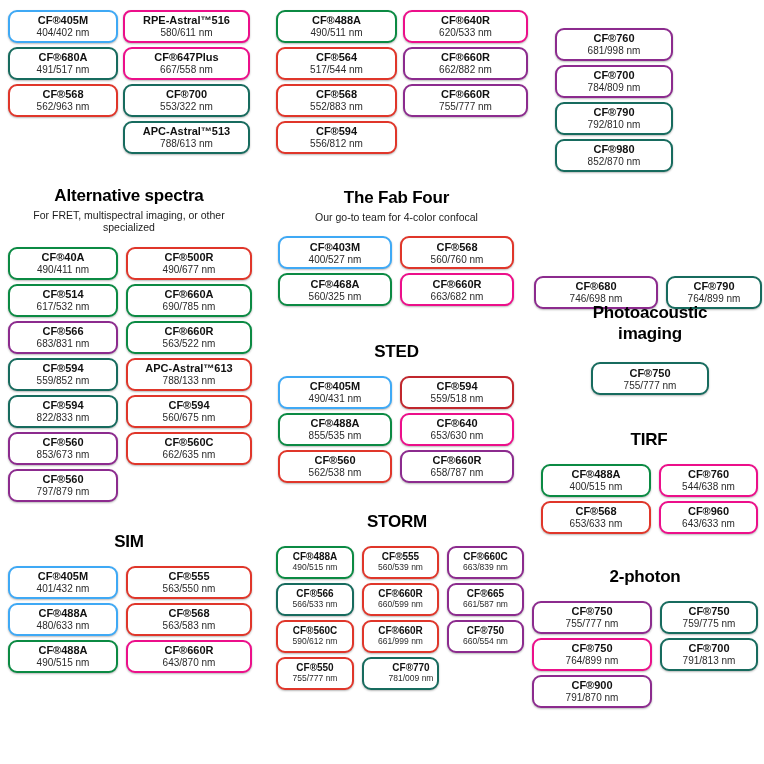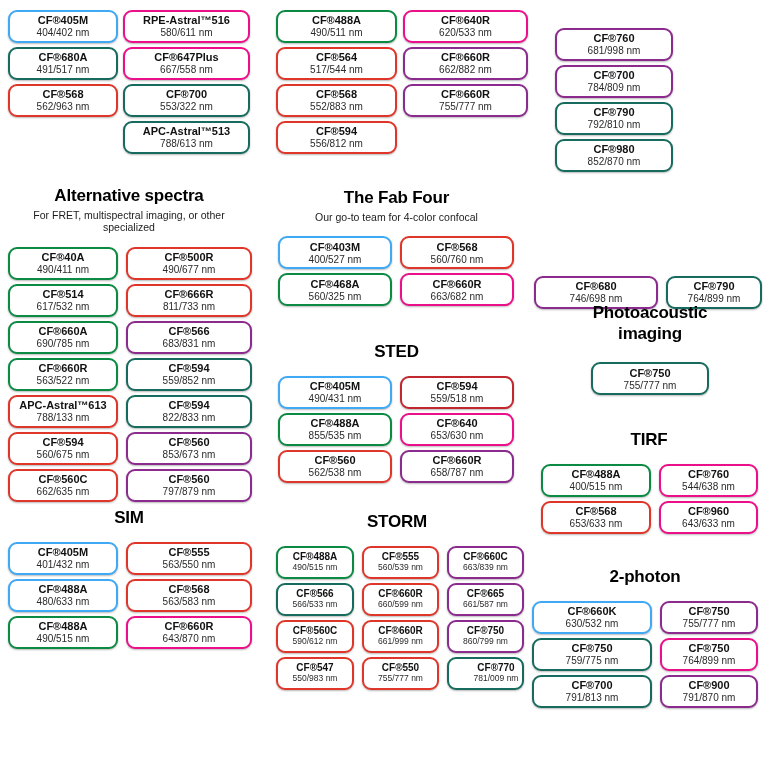--- a/index.html
+++ b/index.html
@@ -46,21 +46,21 @@
           <div class="pill-v">491/517 nm</div>
         </div>
         <div class="pill" style="border-color: rgb(224, 54, 42);">
           <div class="pill-l">CF®568</div>
           <div class="pill-v">562/963 nm</div>
         </div>
       </div>
     </div>
     <div class="section" style="left: 123px; top: 10px; width: 127px;">
       <div class="grid flush" style="grid-template-columns: 127px;">
-        <div class="pill" style="border-color: rgb(236, 15, 138);">
+        <div class="pill" style="border-color: rgb(236, 15, 138); border-radius: 8px;">
           <div class="pill-l">RPE-Astral™516</div>
           <div class="pill-v">580/611 nm</div>
         </div>
         <div class="pill" style="border-color: rgb(236, 15, 138);">
           <div class="pill-l">CF®647Plus</div>
           <div class="pill-v">667/558 nm</div>
         </div>
         <div class="pill" style="border-color: rgb(23, 107, 94);">
           <div class="pill-l">CF®700</div>
           <div class="pill-v">553/322 nm</div>
@@ -136,24 +136,20 @@
           <div class="pill-v">490/411 nm</div>
         </div>
         <div class="pill" style="border-color: rgb(224, 54, 42);">
           <div class="pill-l">CF®500R</div>
           <div class="pill-v">490/677 nm</div>
         </div>
         <div class="pill" style="border-color: rgb(11, 138, 67);">
           <div class="pill-l">CF®514</div>
           <div class="pill-v">617/532 nm</div>
         </div>
-        <div class="pill" style="border-color: rgb(224, 54, 42);">
-          <div class="pill-l">CF®666R</div>
-          <div class="pill-v">811/733 nm</div>
-        </div>
         <div class="pill" style="border-color: rgb(11, 138, 67);">
           <div class="pill-l">CF®660A</div>
           <div class="pill-v">690/785 nm</div>
         </div>
         <div class="pill" style="border-color: rgb(140, 43, 142);">
           <div class="pill-l">CF®566</div>
           <div class="pill-v">683/831 nm</div>
         </div>
         <div class="pill" style="border-color: rgb(11, 138, 67);">
           <div class="pill-l">CF®660R</div>
@@ -275,21 +271,21 @@
         <div class="pill" style="border-color: rgb(224, 54, 42);">
           <div class="pill-l">CF®568</div>
           <div class="pill-v">653/633 nm</div>
         </div>
         <div class="pill" style="border-color: rgb(236, 15, 138);">
           <div class="pill-l">CF®960</div>
           <div class="pill-v">643/633 nm</div>
         </div>
       </div>
     </div>
-    <div class="section" style="left: 8px; top: 508px; width: 242px;">
+    <div class="section" style="left: 8px; top: 532px; width: 242px;">
       <div class="sec-title">SIM</div>
       <div class="grid" style="grid-template-columns: 110px 126px;">
         <div class="pill" style="border-color: rgb(63, 169, 245);">
           <div class="pill-l">CF®405M</div>
           <div class="pill-v">401/432 nm</div>
         </div>
         <div class="pill" style="border-color: rgb(224, 54, 42);">
           <div class="pill-l">CF®555</div>
           <div class="pill-v">563/550 nm</div>
         </div>
@@ -341,43 +337,35 @@
         <div class="pill" style="border-color: rgb(224, 54, 42);">
           <div class="pill-l">CF®560C</div>
           <div class="pill-v">590/612 nm</div>
         </div>
         <div class="pill" style="border-color: rgb(224, 54, 42);">
           <div class="pill-l">CF®660R</div>
           <div class="pill-v">661/999 nm</div>
         </div>
         <div class="pill" style="border-color: rgb(140, 43, 142);">
           <div class="pill-l">CF®750</div>
-          <div class="pill-v">860/799 nm</div>
-        </div>
-        <div class="pill" style="border-color: rgb(224, 54, 42);">
-          <div class="pill-l">CF®547</div>
-          <div class="pill-v">550/983 nm</div>
+          <div class="pill-v">660/554 nm</div>
         </div>
         <div class="pill" style="border-color: rgb(224, 54, 42);">
           <div class="pill-l">CF®550</div>
           <div class="pill-v">755/777 nm</div>
         </div>
         <div class="pill" style="border-color: rgb(23, 107, 94); padding-left: 21px;">
           <div class="pill-l">CF®770</div>
           <div class="pill-v">781/009 nm</div>
         </div>
       </div>
     </div>
     <div class="section" style="left: 532px; top: 567px; width: 226px;">
       <div class="sec-title">2-photon</div>
       <div class="grid" style="grid-template-columns: 120px 98px;">
-        <div class="pill" style="border-color: rgb(63, 169, 245);">
-          <div class="pill-l">CF®660K</div>
-          <div class="pill-v">630/532 nm</div>
-        </div>
         <div class="pill" style="border-color: rgb(140, 43, 142);">
           <div class="pill-l">CF®750</div>
           <div class="pill-v">755/777 nm</div>
         </div>
         <div class="pill" style="border-color: rgb(23, 107, 94);">
           <div class="pill-l">CF®750</div>
           <div class="pill-v">759/775 nm</div>
         </div>
         <div class="pill" style="border-color: rgb(236, 15, 138);">
           <div class="pill-l">CF®750</div>

